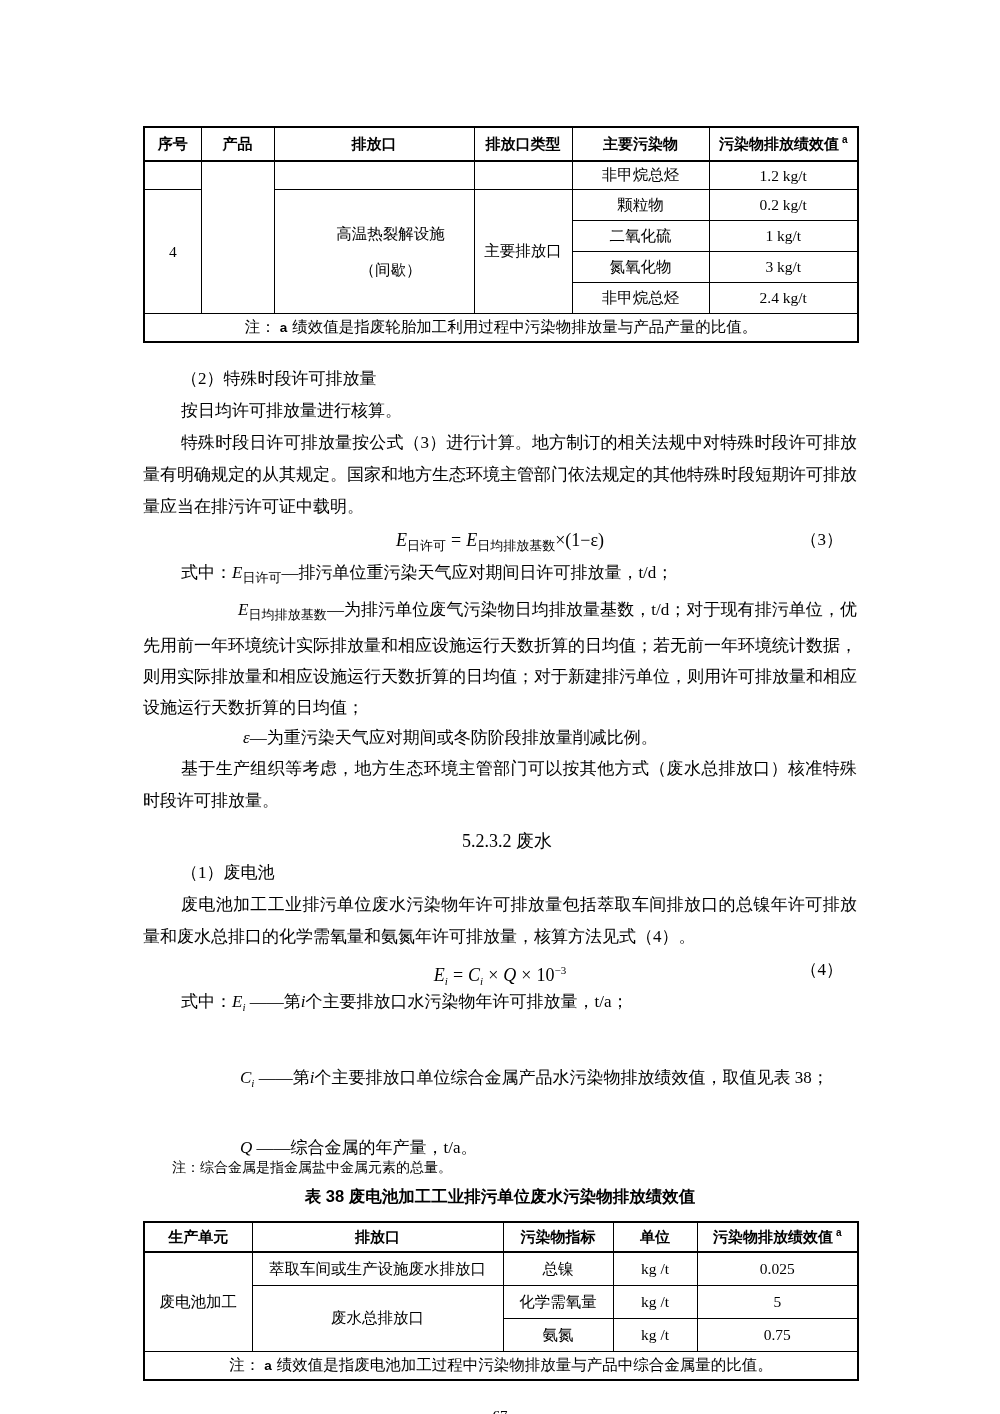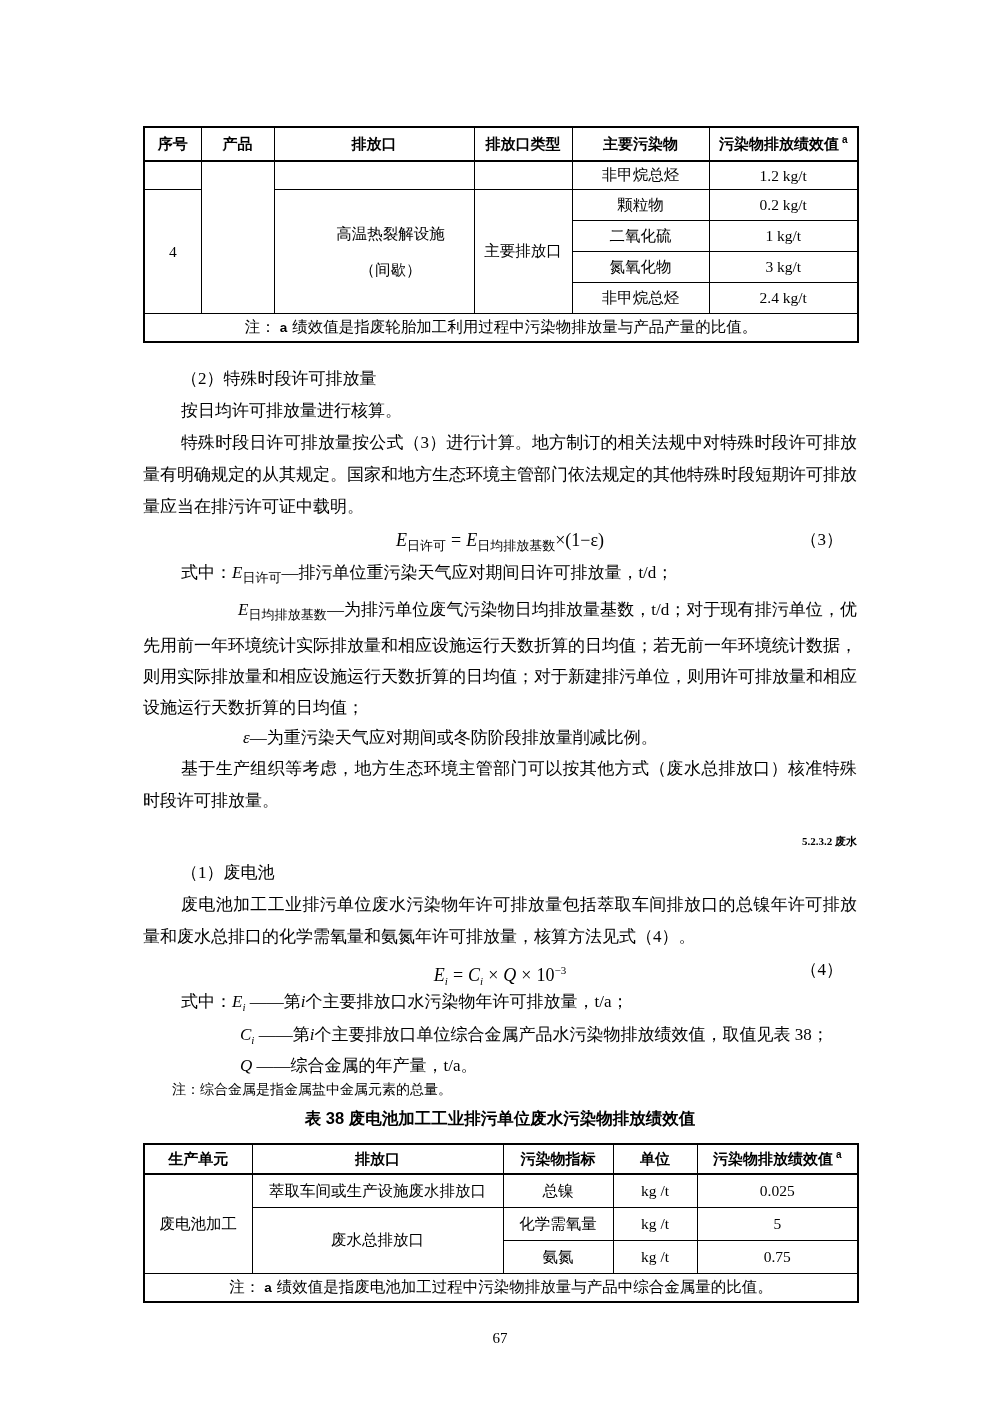--- a/index.html
+++ b/index.html
@@ -69,25 +69,24 @@
   .line, .para {
     margin: 0;
     font-size: 17px;
     line-height: 32px;
     text-align: justify;
   }
   .indent2 { text-indent: 38px; }
   .nojust { text-align: left; }
   .sec-heading {
     margin: 8px 0 0 0;
-    font-size: 11px;
+    font-size: 18px;
     line-height: 32px;
     padding-left: 14px;
-    text-align: right;
-    font-weight: bold;
+    text-align: center;
   }
   
   .formula-row {
     position: relative;
     height: 34px;
     display: flex;
     align-items: baseline;
     justify-content: center;
     font-size: 18px;
     line-height: 34px;
@@ -114,21 +113,21 @@
   .fop { padding: 0 5px; }
   .fsup { font-size: 11px; vertical-align: 7px; }
   .fnum {
     position: absolute;
     right: 14px;
     top: 0;
     font-size: 17px;
   }
   .def-hang { text-indent: 95px; }
   .def-eps { padding-left: 100px; line-height: 30px; }
-  .def-mid { padding-left: 97px; line-height: 26px; }
+  .def-mid { padding-left: 97px; line-height: 18px; margin-top: 47px; }
   .where-line { line-height: 32px; }
   .small-note {
     margin: 0;
     font-size: 14px;
     line-height: 22px;
     padding-left: 29px;
     text-align: left;
   }
   .tbl-title {
     margin: 4px 0 12px 0;

